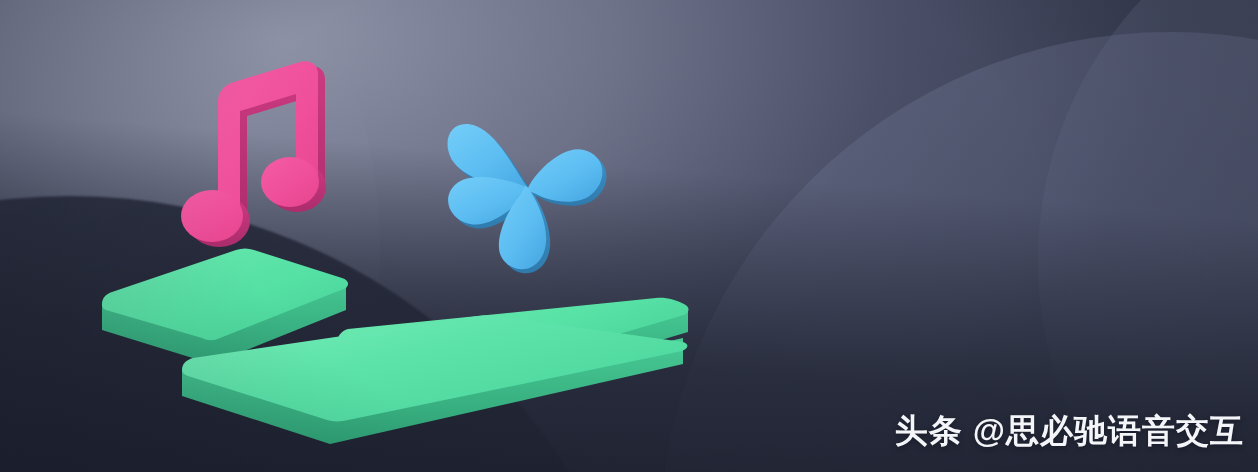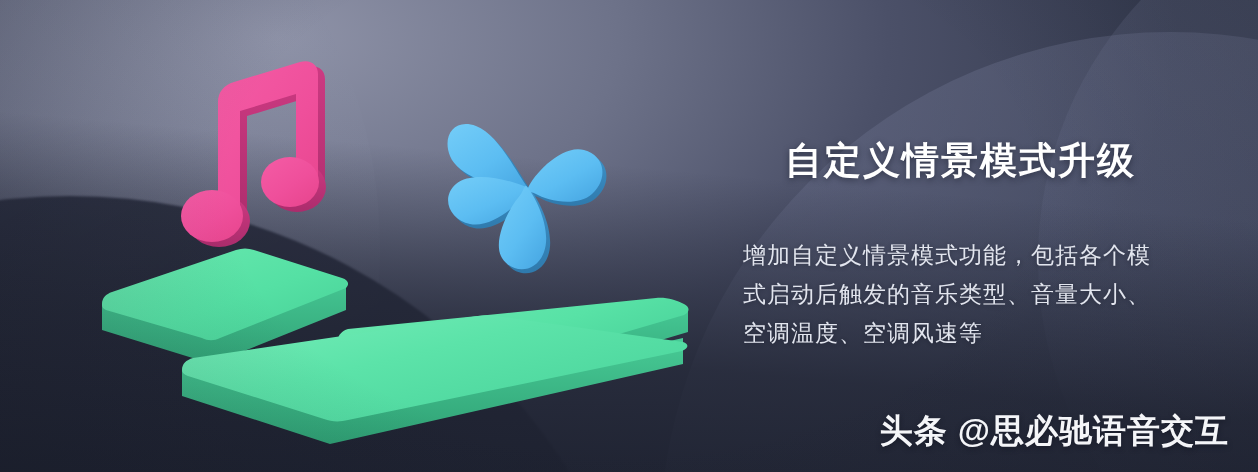--- a/index.html
+++ b/index.html
@@ -106,21 +106,21 @@
   .body-text {
     margin: 52px 0 0 2px;
     font-size: 23px;
     line-height: 39px;
     color: #e2e5ee;
     letter-spacing: 1px;
     text-shadow: 0 1px 4px rgba(20,24,38,0.45);
   }
   .watermark {
     position: absolute;
-    right: 29px;
+    right: 14px;
     bottom: 18px;
     font-size: 33px;
     font-weight: bold;
     color: #f4f5f8;
     letter-spacing: 1px;
     text-shadow: 0 2px 5px rgba(18,22,34,0.7);
     white-space: nowrap;
     text-align: center;
   }
 </style>
@@ -261,24 +261,16 @@
         <path d="M88,88 C76,72 58,34 36,26 C14,18 2,36 10,56 C18,76 54,86 70,90 C80,93 92,96 88,88 Z"></path>
         <path d="M88,88 C72,80 32,70 16,84 C0,98 10,120 30,124 C50,128 74,108 84,96 C90,89 94,91 88,88 Z"></path>
         <path d="M88,88 C94,74 122,44 144,50 C166,56 168,80 152,94 C136,108 106,100 96,94 C88,90 86,94 88,88 Z"></path>
         <path d="M88,88 C96,98 112,130 104,152 C96,174 72,174 62,158 C52,142 68,110 78,98 C85,90 84,82 88,88 Z"></path>
       </g>
     </svg>
   </div>
 
   <div class="bg-vignette"></div>
 
-  <div class="text-block">
-    <h1 class="title">自定义情景模式升级</h1>
-    <div class="body-text">
-      <div>增加自定义情景模式功能，包括各个模</div>
-      <div>式启动后触发的音乐类型、音量大小、</div>
-      <div>空调温度、空调风速等</div>
-    </div>
-  </div>
 
   <div class="watermark">头条 @思必驰语音交互</div>
 
 </div>
 
 </body></html>

